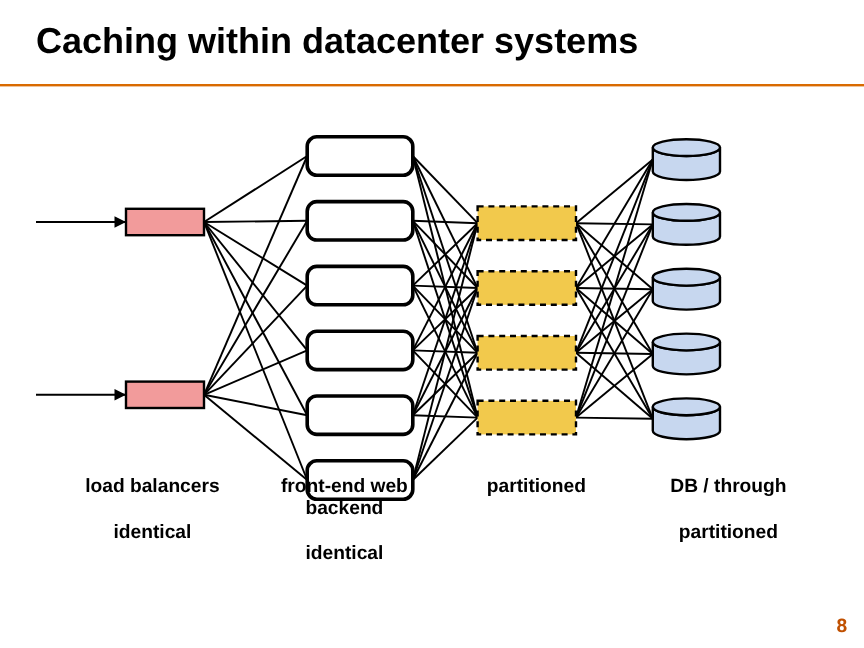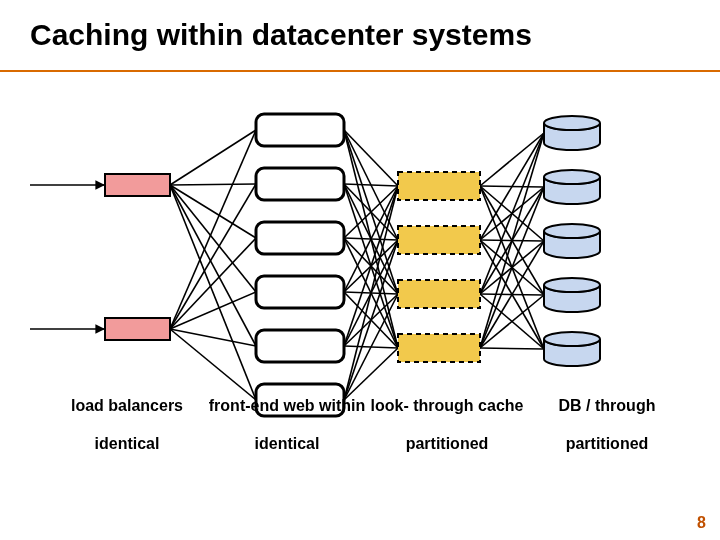--- a/index.html
+++ b/index.html
@@ -168,27 +168,24 @@
     </svg>
 
   <div class="captions">
     <div class="col">
       <div class="line1">load
 balancers</div>
       <div>identical</div>
     </div>
     <div class="col">
       <div class="line1">front-end
-web within</div>
+web backend</div>
       <div>identical</div>
     </div>
     <div class="col">
-      <div class="line1">look-
-through
-cache</div>
       <div>partitioned</div>
     </div>
     <div class="col">
       <div class="line1">DB / through</div>
       <div>partitioned</div>
     </div>
   </div>
 
   <div class="pagenum">8</div>
 </div>

